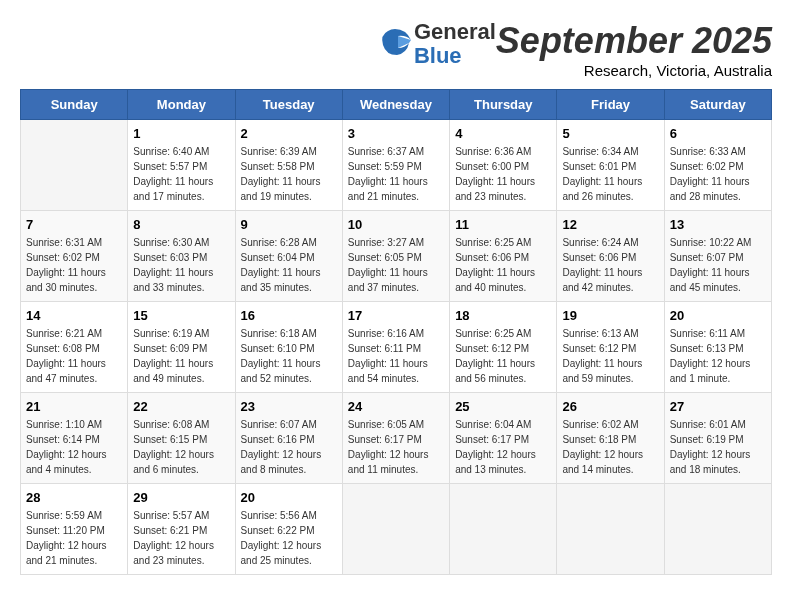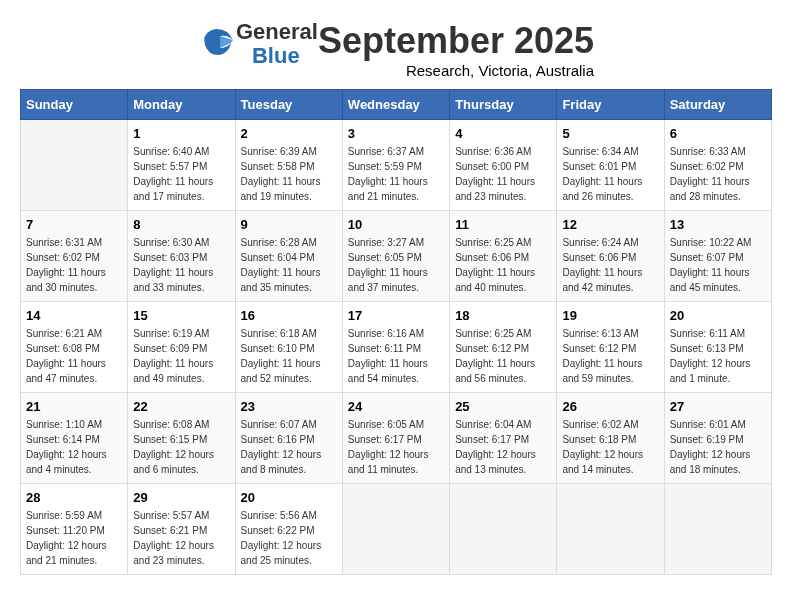--- a/index.html
+++ b/index.html
@@ -5,57 +5,58 @@
     * { box-sizing: border-box; margin: 0; padding: 0; }
     body {
       font-family: Arial, sans-serif;
       background: #fff;
       width: 792px;
       min-height: 612px;
       padding: 20px;
     }
     .header {
       display: flex;
-      justify-content: center;
+      justify-content: flex-end;
       align-items: flex-start;
       margin-bottom: 10px;
     }
     .logo {
       display: flex;
       align-items: center;
     }
     .logo-text {
       font-size: 22px;
       font-weight: bold;
       line-height: 1.1;
     }
     .logo-general { color: #333; }
-    .logo-blue { color: #2a6db5; margin-left: 16px; }
+    .logo-blue { color: #2a6db5; }
     .title-block {
       text-align: right;
     }
     .month-title {
       font-size: 36px;
       font-weight: bold;
       color: #333;
+      font-style: italic;
     }
     .subtitle {
       font-size: 15px;
       color: #000000;
     }
     table {
       width: 100%;
       border-collapse: collapse;
       font-size: 11px;
     }
     thead tr th {
       background-color: #3a6db5;
       color: #fff;
       padding: 7px 5px;
-      text-align: left;
+      text-align: center;
       font-size: 13px;
       font-weight: bold;
       border: 1px solid #2a5a9a;
     }
     tbody tr {
       border-bottom: 1px solid #ccc;
     }
     tbody tr:nth-child(even) {
       background: #f9f9f9;
     }

